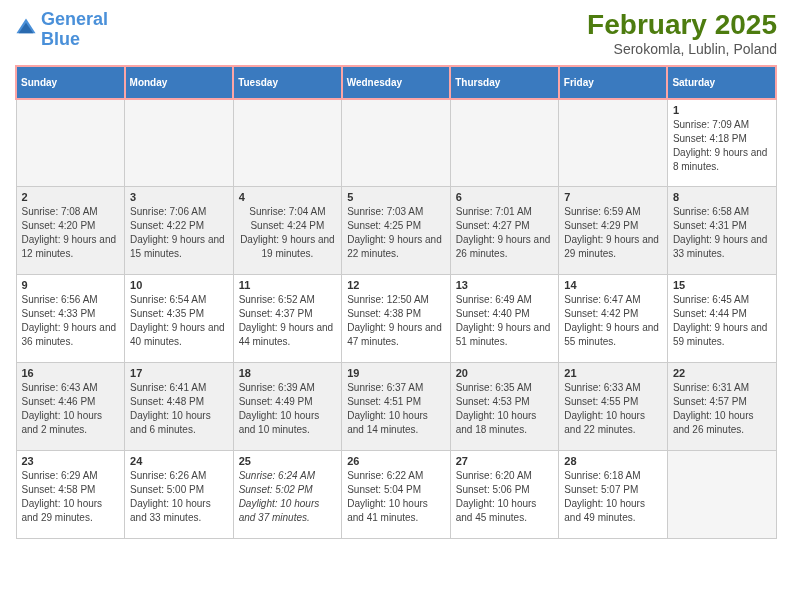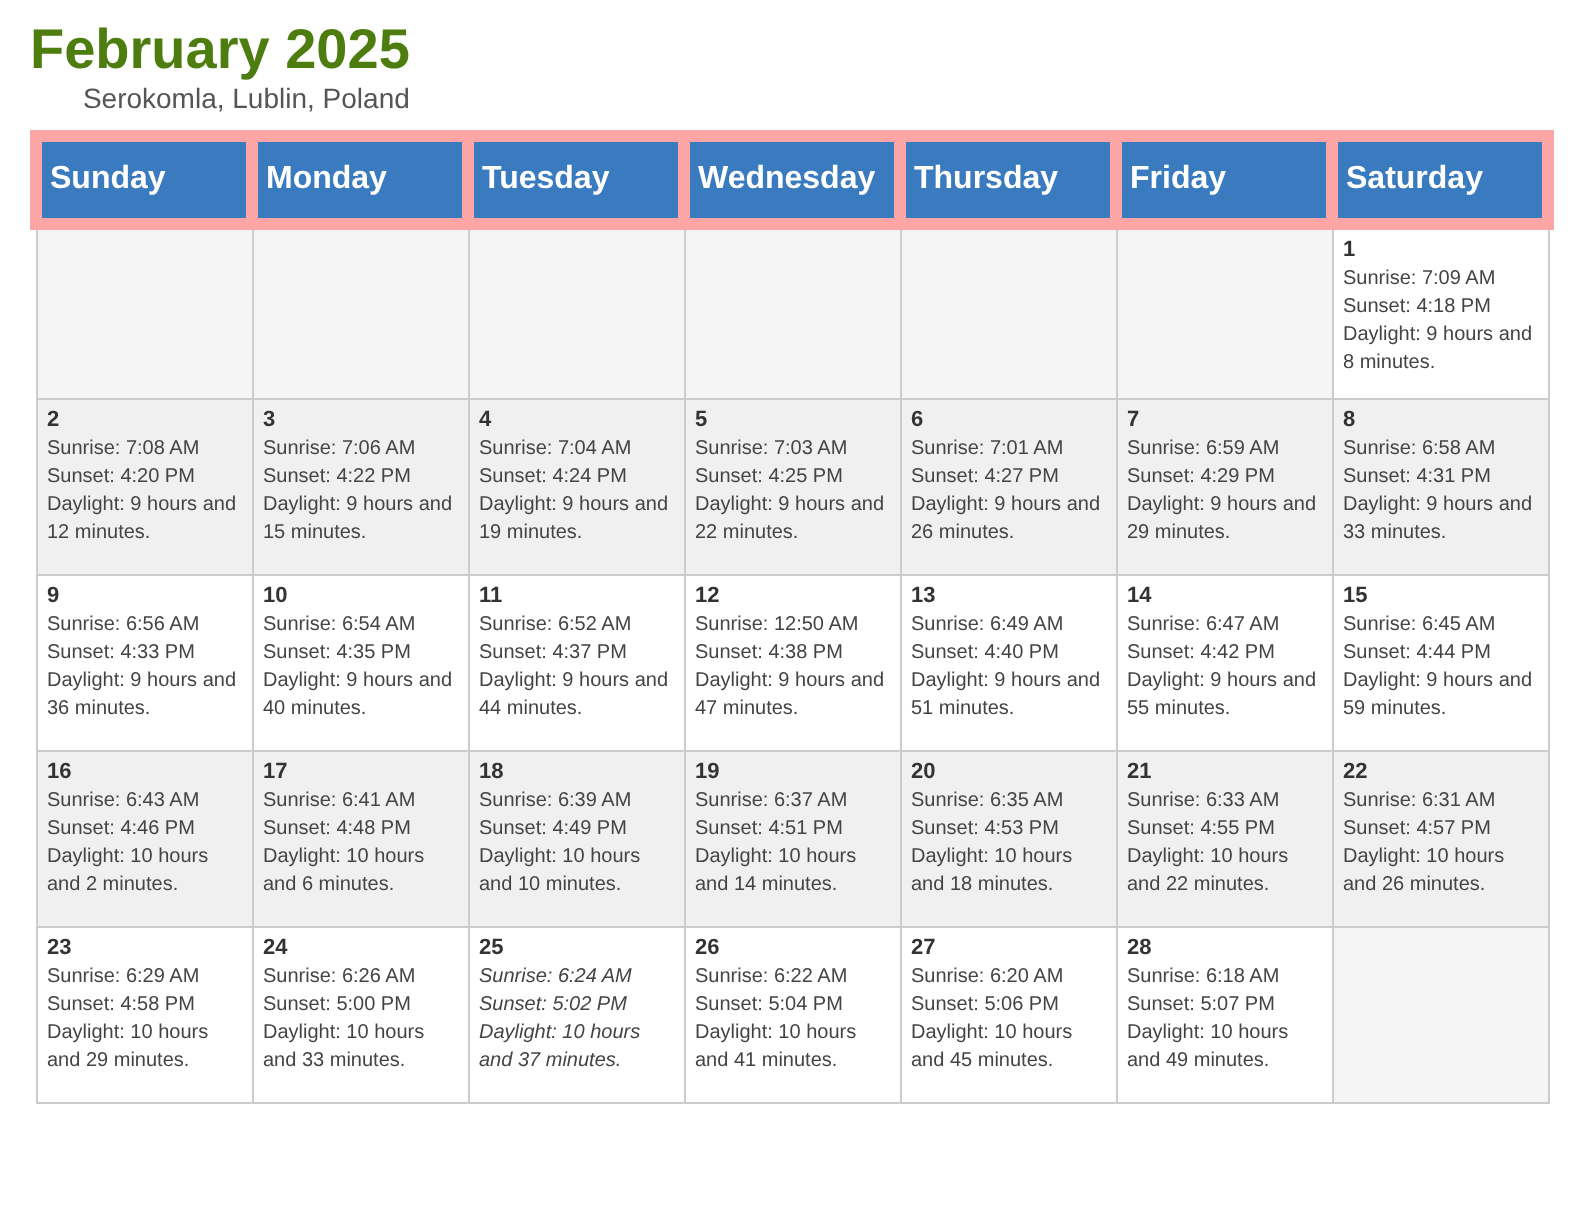--- a/index.html
+++ b/index.html
@@ -55,25 +55,25 @@
       color: #555;
     }
     .calendar {
       width: 100%;
       border-collapse: collapse;
       border: 1px solid #ccc;
     }
     .calendar th {
       background: #3a7abf;
       color: #fff;
-      font-size: 16px;
+      font-size: 10px;
       font-weight: bold;
       padding: 10px 4px;
       text-align: left;
-      border: 6px solid #fca5a5;
+      border: 2px solid #fca5a5;
     }
     .calendar td {
       width: calc(100% / 7);
       vertical-align: top;
       padding: 4px 5px;
       border: 1px solid #ccc;
       font-size: 9.5px;
       color: #333;
       background: #fff;
       height: 88px;
@@ -94,20 +94,30 @@
     }
     .row-shaded td {
       background: #f0f0f0;
     }
   </style>
 </head>
 <body>
 
 <div class="page">
   <div class="header">
+    <div class="logo">
+      <svg class="logo-icon" viewBox="0 0 30 30">
+        <polygon points="15,2 28,22 2,22" fill="#4a90d9"></polygon>
+        <polygon points="15,8 25,22 5,22" fill="#2a6aaf"></polygon>
+      </svg>
+      <div class="logo-text">
+        <span>General</span><br>
+        <span style="color:#4a90d9;">Blue</span>
+      </div>
+    </div>
     <div class="title-block">
       <div class="main-title">February 2025</div>
       <div class="subtitle">Serokomla, Lublin, Poland</div>
     </div>
   </div>
 
   <table class="calendar">
     <thead>
       <tr>
         <th><span>Sunday</span></th>
@@ -142,21 +152,21 @@
 Daylight: 9 hours and 12 minutes.</div>
           </td>
           <td>
             <span class="day-num">3</span>
             <div class="day-info" style="white-space: pre-line;">Sunrise: 7:06 AM
 Sunset: 4:22 PM
 Daylight: 9 hours and 15 minutes.</div>
           </td>
           <td>
             <span class="day-num">4</span>
-            <div class="day-info" style="white-space: pre-line;">Sunrise: 7:04 AM
+            <div class="day-info" style="white-space: pre-line; text-align: center;">Sunrise: 7:04 AM
 Sunset: 4:24 PM
 Daylight: 9 hours and 19 minutes.</div>
           </td>
           <td>
             <span class="day-num">5</span>
             <div class="day-info" style="white-space: pre-line;">Sunrise: 7:03 AM
 Sunset: 4:25 PM
 Daylight: 9 hours and 22 minutes.</div>
           </td>
           <td>

